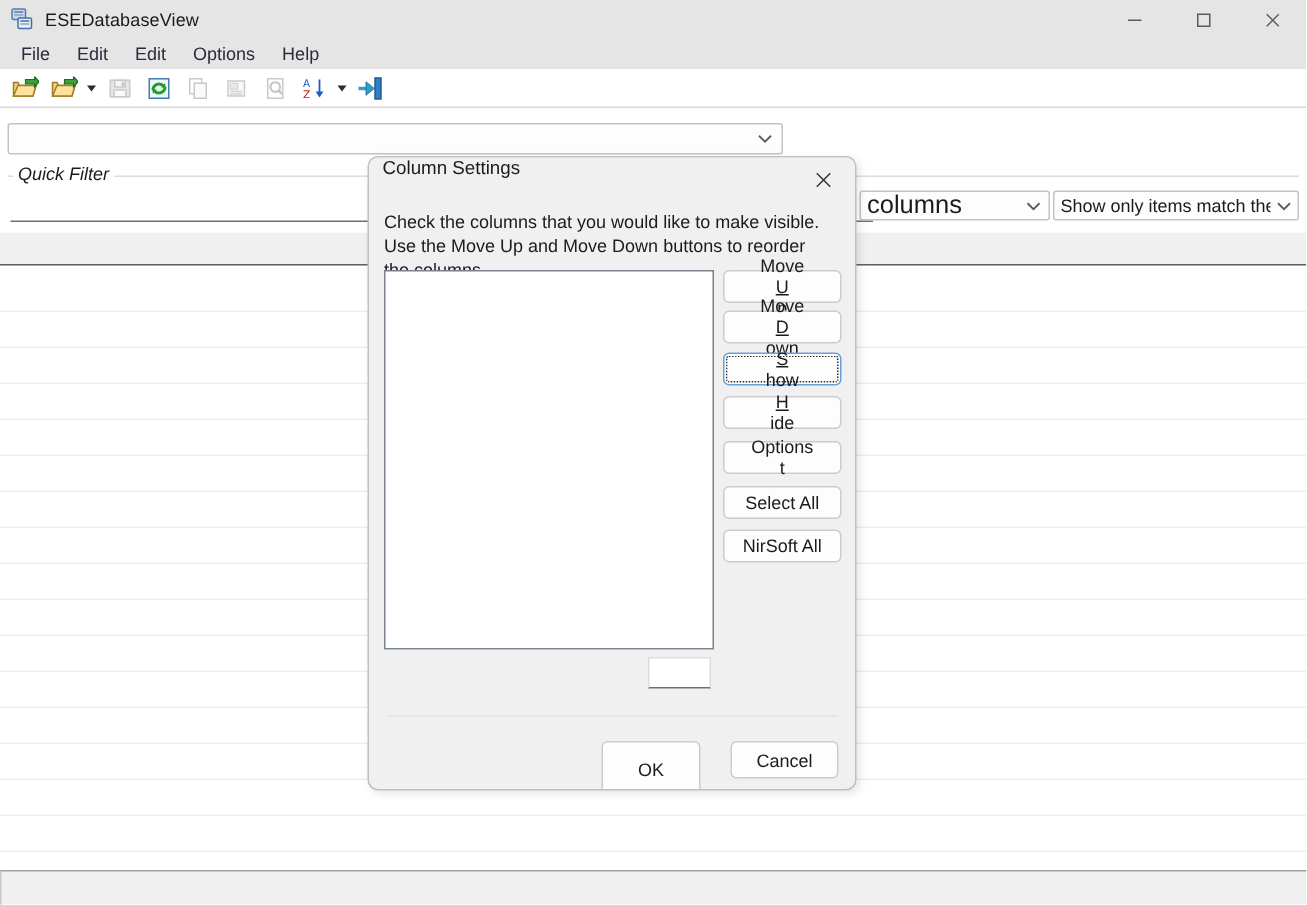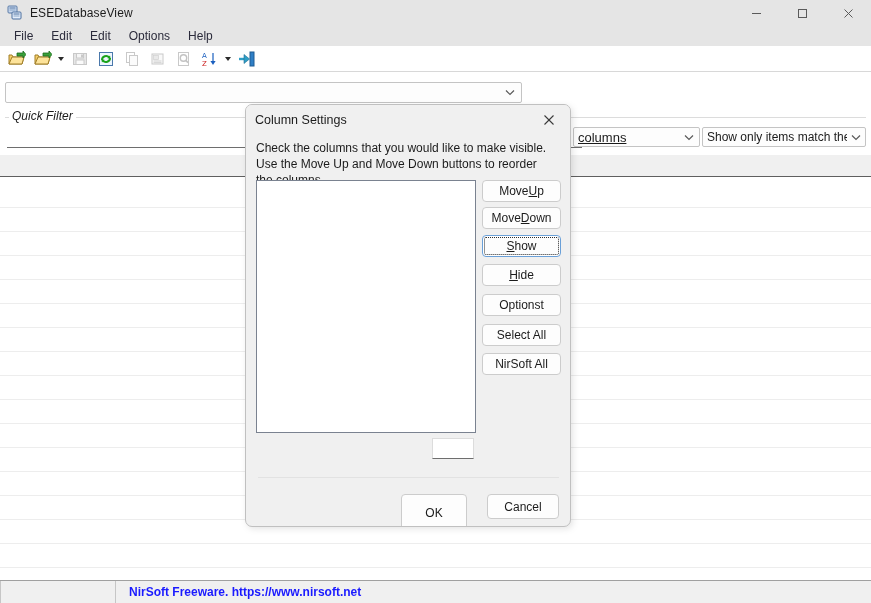--- a/index.html
+++ b/index.html
@@ -85,21 +85,21 @@
   }
   #qf-input{
     position:absolute;left:2px;top:17px;width:575px;height:21px;
     background:#ffffff;border-bottom:1px solid #6e6e6e;box-sizing:border-box;
   }
   #qf-col-combo{
     position:absolute;left:573px;top:127px;width:127px;height:20px;
     background:#fdfdfd;border:1px solid #c4c4c4;border-radius:2px;
     box-sizing:border-box;display:flex;align-items:center;
   }
-  #qf-col-combo .val{flex:1;padding-left:4px;font-size:13px;white-space:nowrap;overflow:hidden;text-decoration:underline;}
+  #qf-col-combo .val{flex:1;padding-left:4px;font-size:17px;white-space:nowrap;overflow:hidden;}
   #qf-col-combo .cb-arrow{width:20px;display:flex;align-items:center;justify-content:center;}
   #qf-mode-combo{
     position:absolute;left:702px;top:127px;width:164px;height:20px;
     background:#fdfdfd;border:1px solid #c4c4c4;border-radius:2px;
     box-sizing:border-box;display:flex;align-items:center;
   }
   #qf-mode-combo .val{flex:1;padding-left:4px;font-size:12px;white-space:nowrap;overflow:hidden;}
   #qf-mode-combo .cb-arrow{width:18px;display:flex;align-items:center;justify-content:center;}
 
   
@@ -139,21 +139,21 @@
     position:absolute;left:247px;top:106px;width:326px;height:423px;
     background:rgba(0,0,0,0.10);border-radius:7px;filter:blur(3px);
   }
   #dialog{
     position:absolute;left:245px;top:104px;width:326px;height:423px;
     background:#f0f0f0;border:1px solid #c0c0c0;border-radius:7px;
     box-sizing:border-box;overflow:hidden;
   }
   #dlg-caption{
     position:absolute;left:0;top:0;width:100%;height:29px;
-    background:#f0f0f0;display:flex;align-items:center;
+    background:#f0f0f0;display:flex;
   }
   #dlg-title{
     font-size:12.5px;color:#1b1b1b;margin-left:9px;
   }
   #dlg-close{
     position:absolute;right:0;top:0;width:42px;height:29px;
     display:flex;align-items:center;justify-content:center;color:#444;
     border-top-right-radius:7px;
   }
   #dlg-desc{
@@ -162,20 +162,21 @@
   }
   #dlg-listbox{
     position:absolute;left:10px;top:75px;width:220px;height:253px;
     background:#ffffff;border:1px solid #7a8290;box-sizing:border-box;
   }
   .dbtn{
     position:absolute;left:236px;width:79px;height:22px;
     background:#fdfdfd;border:1px solid #cccccc;border-radius:4px;
     font-size:12px;color:#1b1b1b;display:flex;align-items:center;justify-content:center;
     box-sizing:border-box;
+    flex-direction:column;
   }
   .dbtn.focused{
     border:1px solid #6aa0d8;
     box-shadow:inset 0 0 0 1px #ffffff;
   }
   .dbtn.focused .focusring{
     position:absolute;left:1px;top:1px;right:1px;bottom:1px;
     border:1px dotted #2b2b2b;border-radius:2px;
   }
   .u{text-decoration:underline;}
@@ -382,21 +383,20 @@
     <div class="lvrow"></div>
     <div class="lvrow"></div>
     <div class="lvrow"></div>
     <div class="lvrow"></div>
     <div class="lvrow"></div>
   </div>
 </div>
 
 <div id="statusbar">
   <div class="sb-pane" id="sb-mid"></div>
-  <div class="sb-pane" id="sb-link">NirSoft Freeware. https://www.nirsoft.net</div>
 </div>
 
 <div id="dlg-shadow"></div>
 <div id="dialog">
 
   <div id="dlg-caption">
     <span id="dlg-title">Column Settings</span>
     <div id="dlg-close">
       <svg width="12" height="12" viewBox="0 0 12 12">
           <line x1="1.5" y1="1.5" x2="10.5" y2="10.5" stroke="#3a3a3a" stroke-width="1.1"></line>

